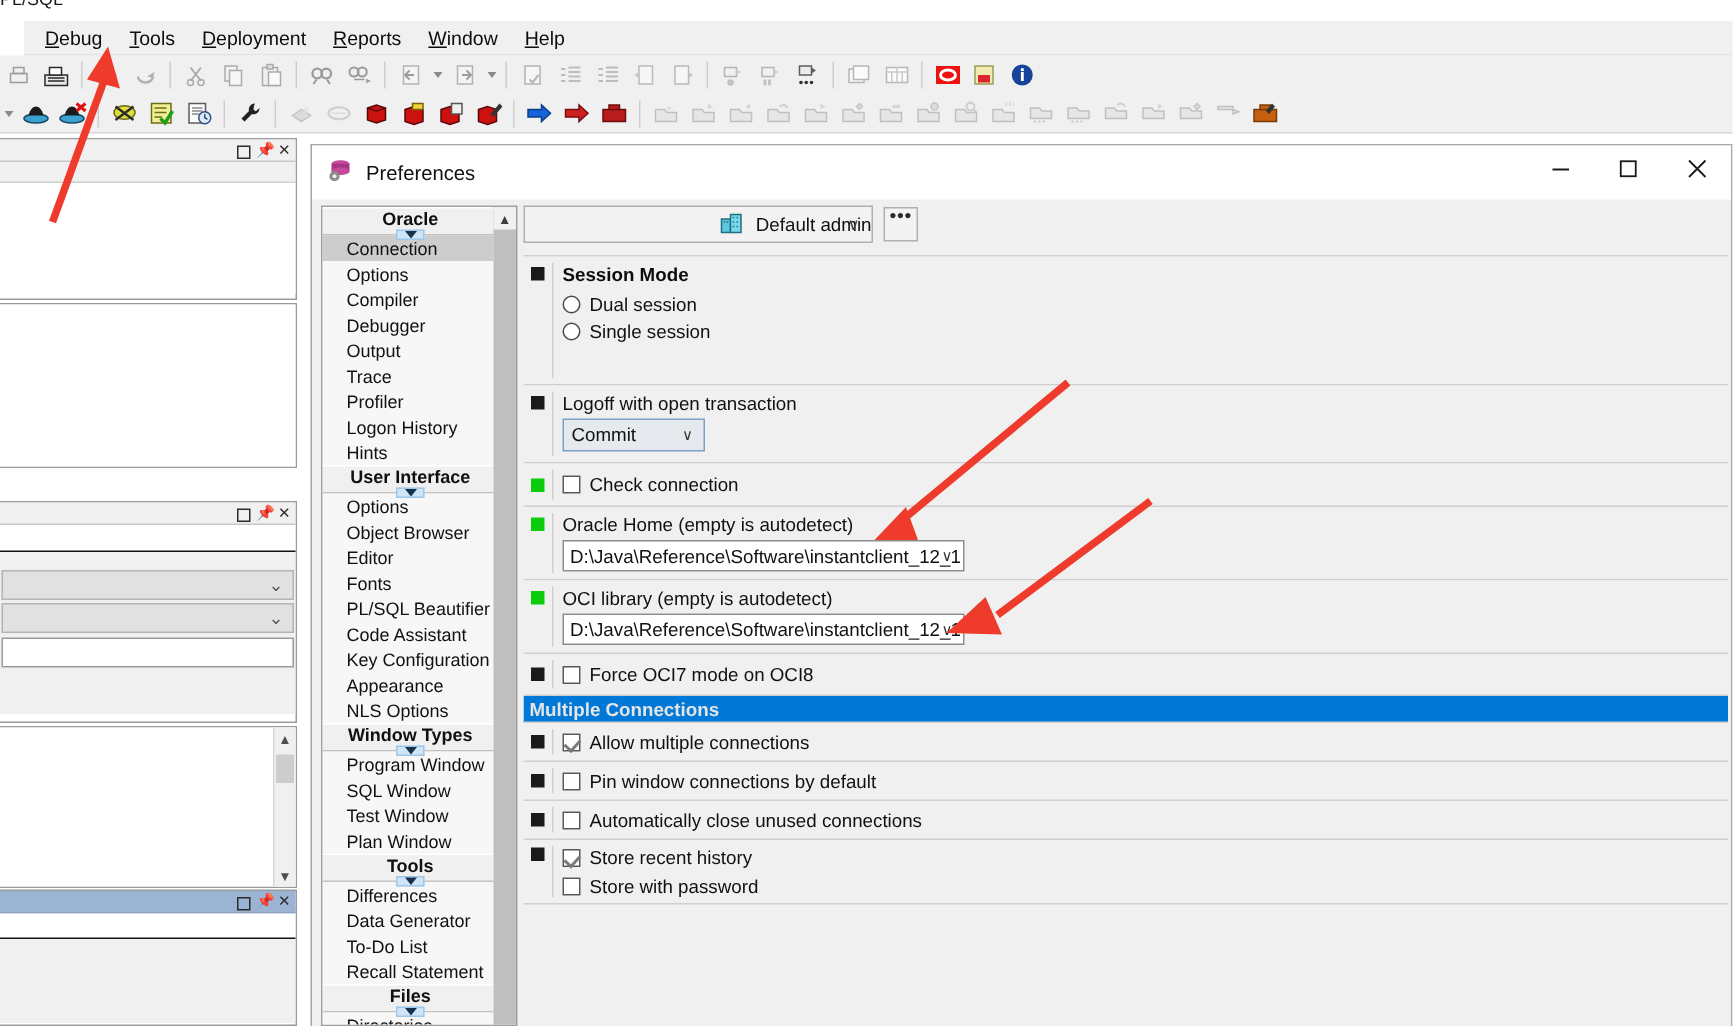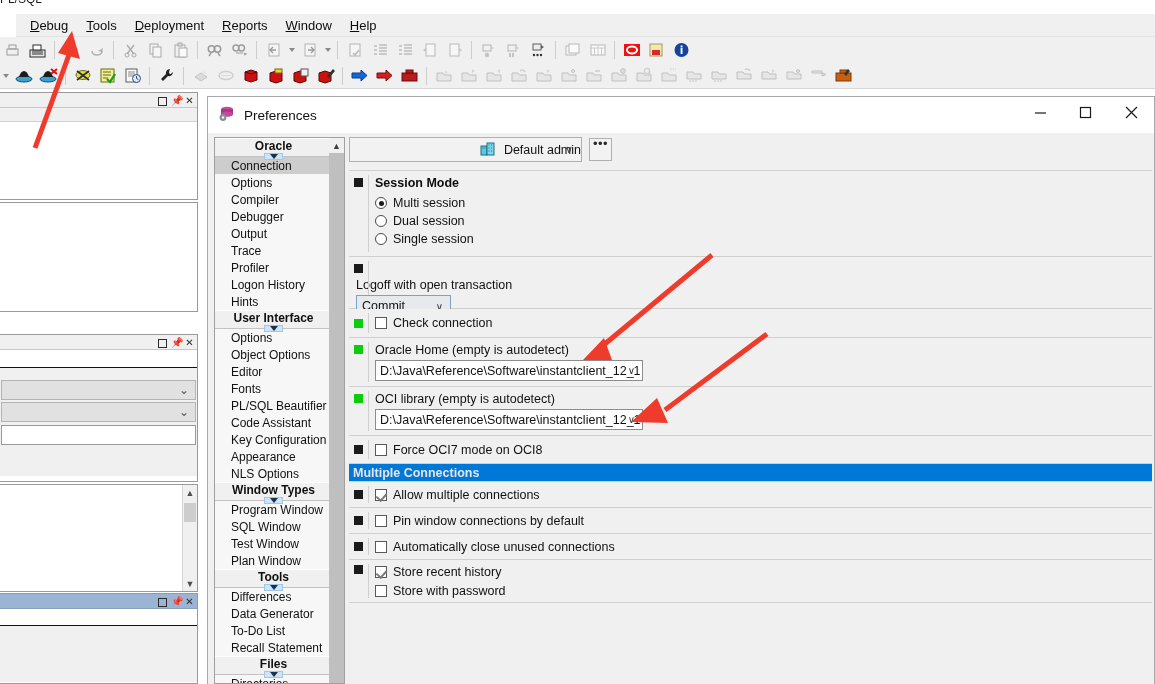--- a/index.html
+++ b/index.html
@@ -750,21 +750,21 @@
               <span>Hints</span>
             </div>
             <div class="nav-group">
               <span class="lbl">User Interface</span>
               <span class="drop"></span>
             </div>
             <div class="nav-item">
               <span>Options</span>
             </div>
             <div class="nav-item">
-              <span>Object Options</span>
+              <span>Object Browser</span>
             </div>
             <div class="nav-item">
               <span>Editor</span>
             </div>
             <div class="nav-item">
               <span>Fonts</span>
             </div>
             <div class="nav-item">
               <span>PL/SQL Beautifier</span>
             </div>
@@ -845,35 +845,31 @@
         <div class="prefs-list">
 
           <div class="pref-row" style="height:86px;">
             <div class="pref-mark">
                 <i></i>
               </div>
             <div class="pref-divider"></div>
             <div class="pref-main">
               <div class="pref-heading">Session Mode</div>
               <div class="radio-row">
-                <span class="radio on"></span>
-                <span>Multi session</span>
-              </div>
-              <div class="radio-row">
                 <span class="radio"></span>
                 <span>Dual session</span>
               </div>
               <div class="radio-row">
                 <span class="radio"></span>
                 <span>Single session</span>
               </div>
             </div>
           </div>
 
-          <div class="pref-row" style="height:52px;flex-direction:column;">
+          <div class="pref-row" style="height:52px;">
             <div class="pref-mark">
                 <i></i>
               </div>
             <div class="pref-divider"></div>
             <div class="pref-main">
               <div class="pref-label">Logoff with open transaction</div>
               <div class="sel-small">
                 <span>Commit</span>
                 <span class="chev">∨</span>
               </div>

